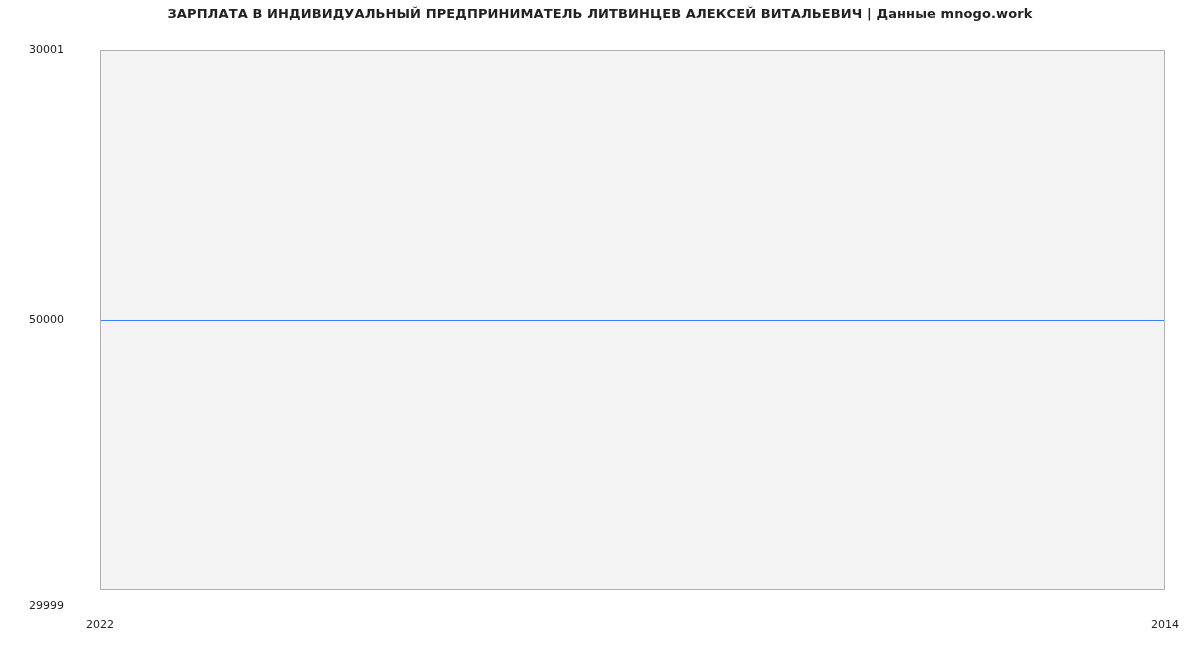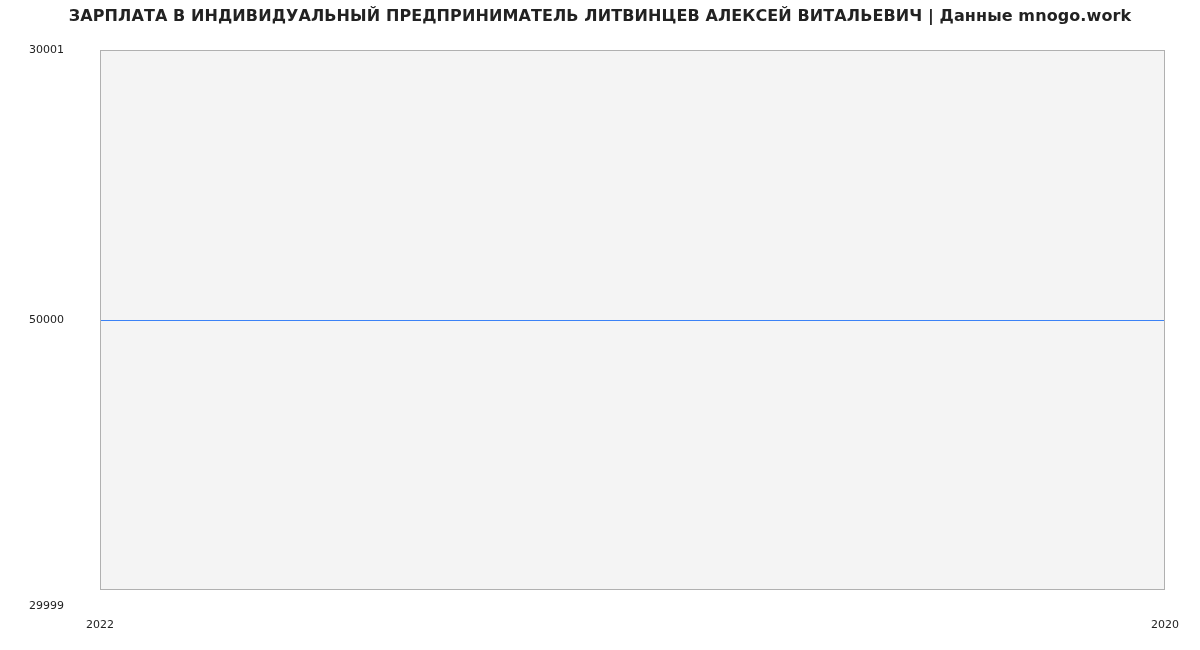--- a/index.html
+++ b/index.html
@@ -16,21 +16,21 @@
     position: relative;
     width: 1200px;
     height: 650px;
   }
   .title {
     position: absolute;
     top: 6px;
     left: 0;
     width: 1200px;
     text-align: center;
-    font-size: 16px;
+    font-size: 13px;
     font-weight: 600;
     letter-spacing: 0.1px;
   }
   .plot {
     position: absolute;
     left: 100px;
     top: 50px;
     width: 1065px;
     height: 540px;
     background: #f4f4f4;
@@ -73,14 +73,14 @@
 
   <div class="plot">
     <div class="series-line"></div>
   </div>
 
   <div class="ytick" style="top:590px;margin-top:16px;">29999</div>
   <div class="ytick" style="top:320px;">50000</div>
   <div class="ytick" style="top:50px;">30001</div>
 
   <div class="xtick" style="left:100px;">2022</div>
-  <div class="xtick" style="left:1165px;">2020</div>
+  <div class="xtick" style="left:1165px;">2014</div>
 </div>
 
 </body></html>

